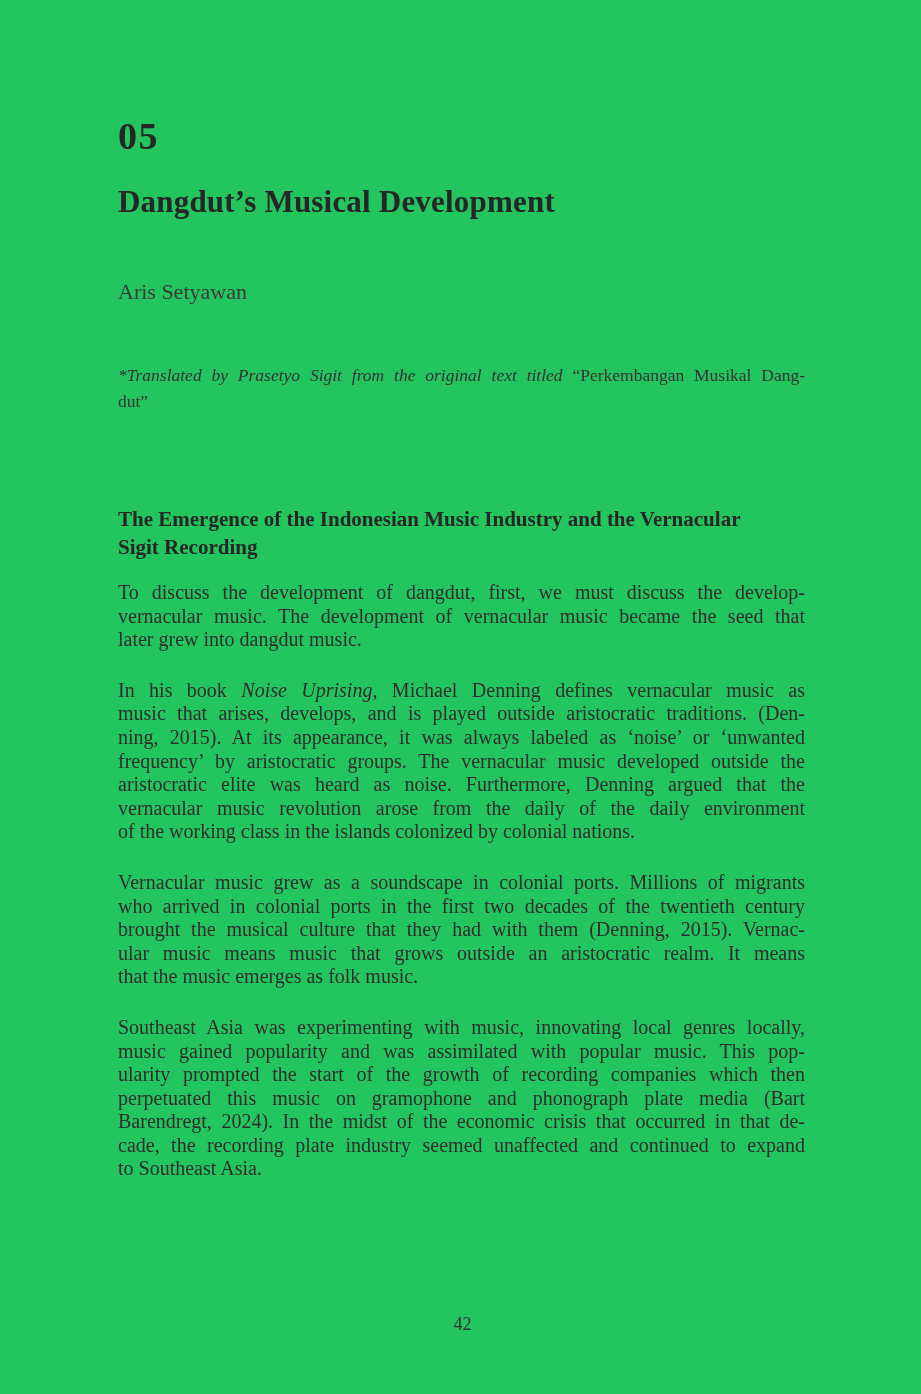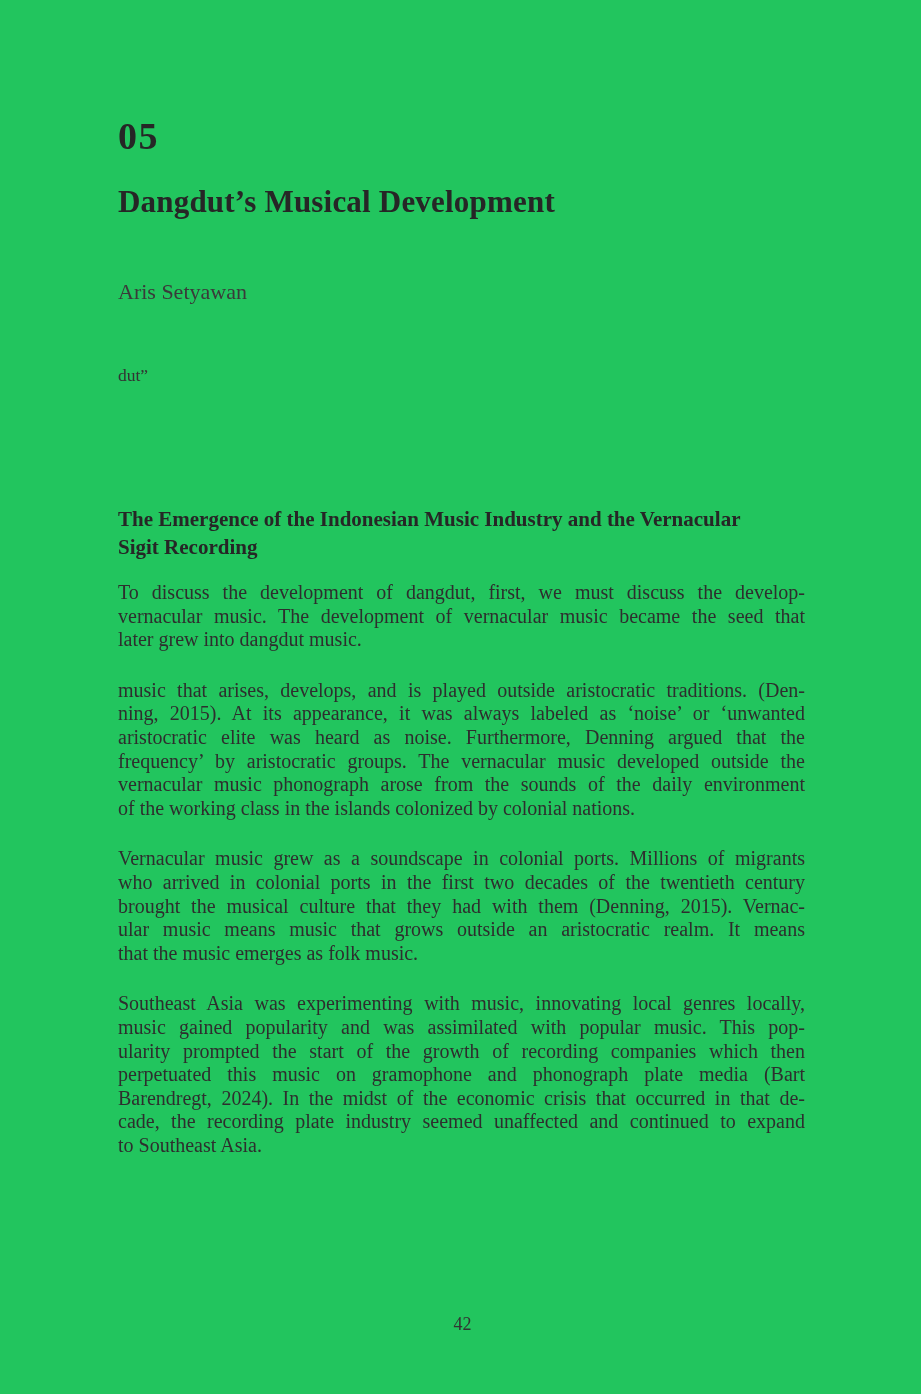--- a/index.html
+++ b/index.html
@@ -110,43 +110,45 @@
 <div class="page" style="background: #22c55e; color: rgb(43, 43, 43);">
 
   <div class="chapter-number">05</div>
 
   <h1 class="chapter-title">Dangdut’s Musical Development</h1>
 
   <div class="author">Aris Setyawan</div>
 
   <div class="note">
       <div class="para">
+        <div class="tline"><em>*Translated by Prasetyo Sigit from the original text titled </em><span>“Perkembangan Musikal Dang-</span></div>
         <div class="tline last"><span>dut”</span></div>
       </div>
     </div>
 
   <h2 class="heading">
       <div class="para">
         <div class="tline plain"><span>The Emergence of the Indonesian Music Industry and the Vernacular</span></div>
         <div class="tline last plain"><span>Sigit Recording</span></div>
       </div>
     </h2>
 
   <div class="body-text">
       <div class="para">
         <div class="tline"><span>To discuss the development of dangdut, first, we must discuss the develop-</span></div>
         <div class="tline"><span>vernacular music. The development of vernacular music became the seed that</span></div>
         <div class="tline last"><span>later grew into dangdut music.</span></div>
       </div>
       <div class="para">
+        <div class="tline"><span>In his book </span><em>Noise Uprising</em><span>, Michael Denning defines vernacular music as</span></div>
         <div class="tline"><span>music that arises, develops, and is played outside aristocratic traditions. (Den-</span></div>
         <div class="tline"><span>ning, 2015). At its appearance, it was always labeled as ‘noise’ or ‘unwanted</span></div>
+        <div class="tline"><span>frequency’ by aristocratic groups. The vernacular music developed outside the</span></div>
         <div class="tline"><span>aristocratic elite was heard as noise. Furthermore, Denning argued that the</span></div>
-        <div class="tline"><span>frequency’ by aristocratic groups. The vernacular music developed outside the</span></div>
-        <div class="tline"><span>vernacular music phonograph arose from the sounds of the daily environment</span></div>
+        <div class="tline"><span>vernacular music revolution arose from the daily of the daily environment</span></div>
         <div class="tline last"><span>of the working class in the islands colonized by colonial nations.</span></div>
       </div>
       <div class="para">
         <div class="tline"><span>Vernacular music grew as a soundscape in colonial ports. Millions of migrants</span></div>
         <div class="tline"><span>who arrived in colonial ports in the first two decades of the twentieth century</span></div>
         <div class="tline"><span>brought the musical culture that they had with them (Denning, 2015). Vernac-</span></div>
         <div class="tline"><span>ular music means music that grows outside an aristocratic realm. It means</span></div>
         <div class="tline last"><span>that the music emerges as folk music.</span></div>
       </div>
       <div class="para">

